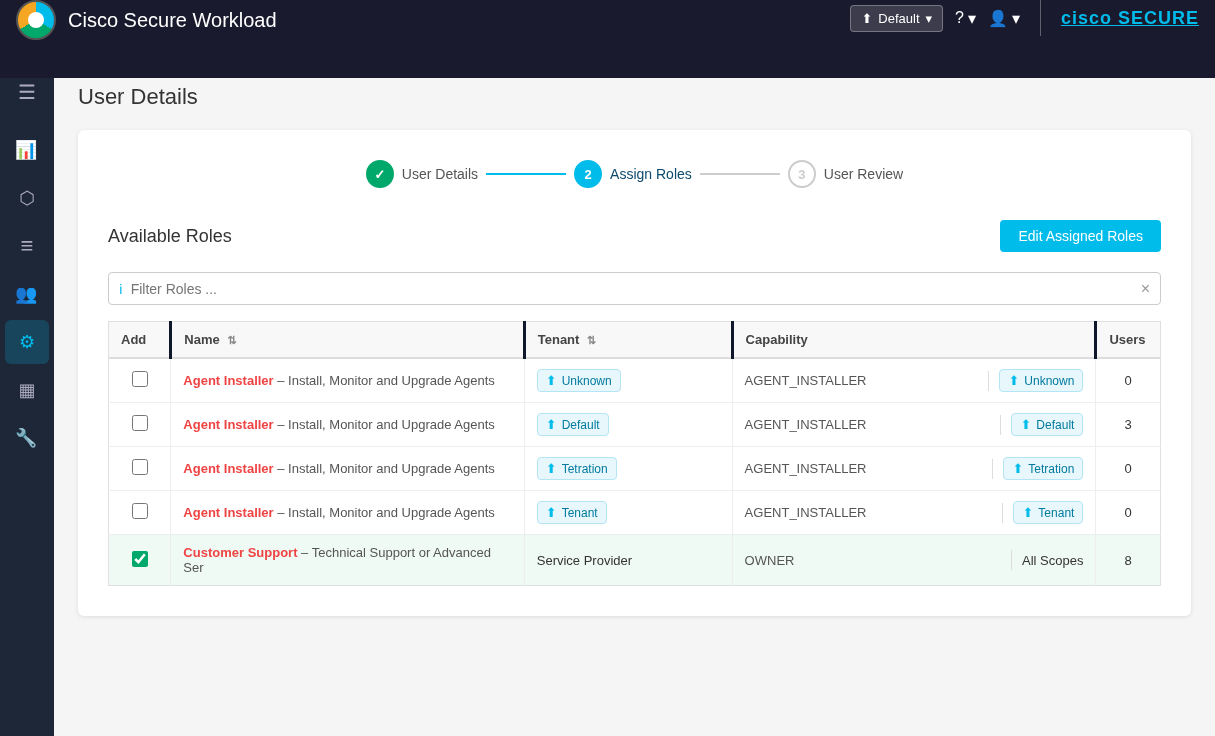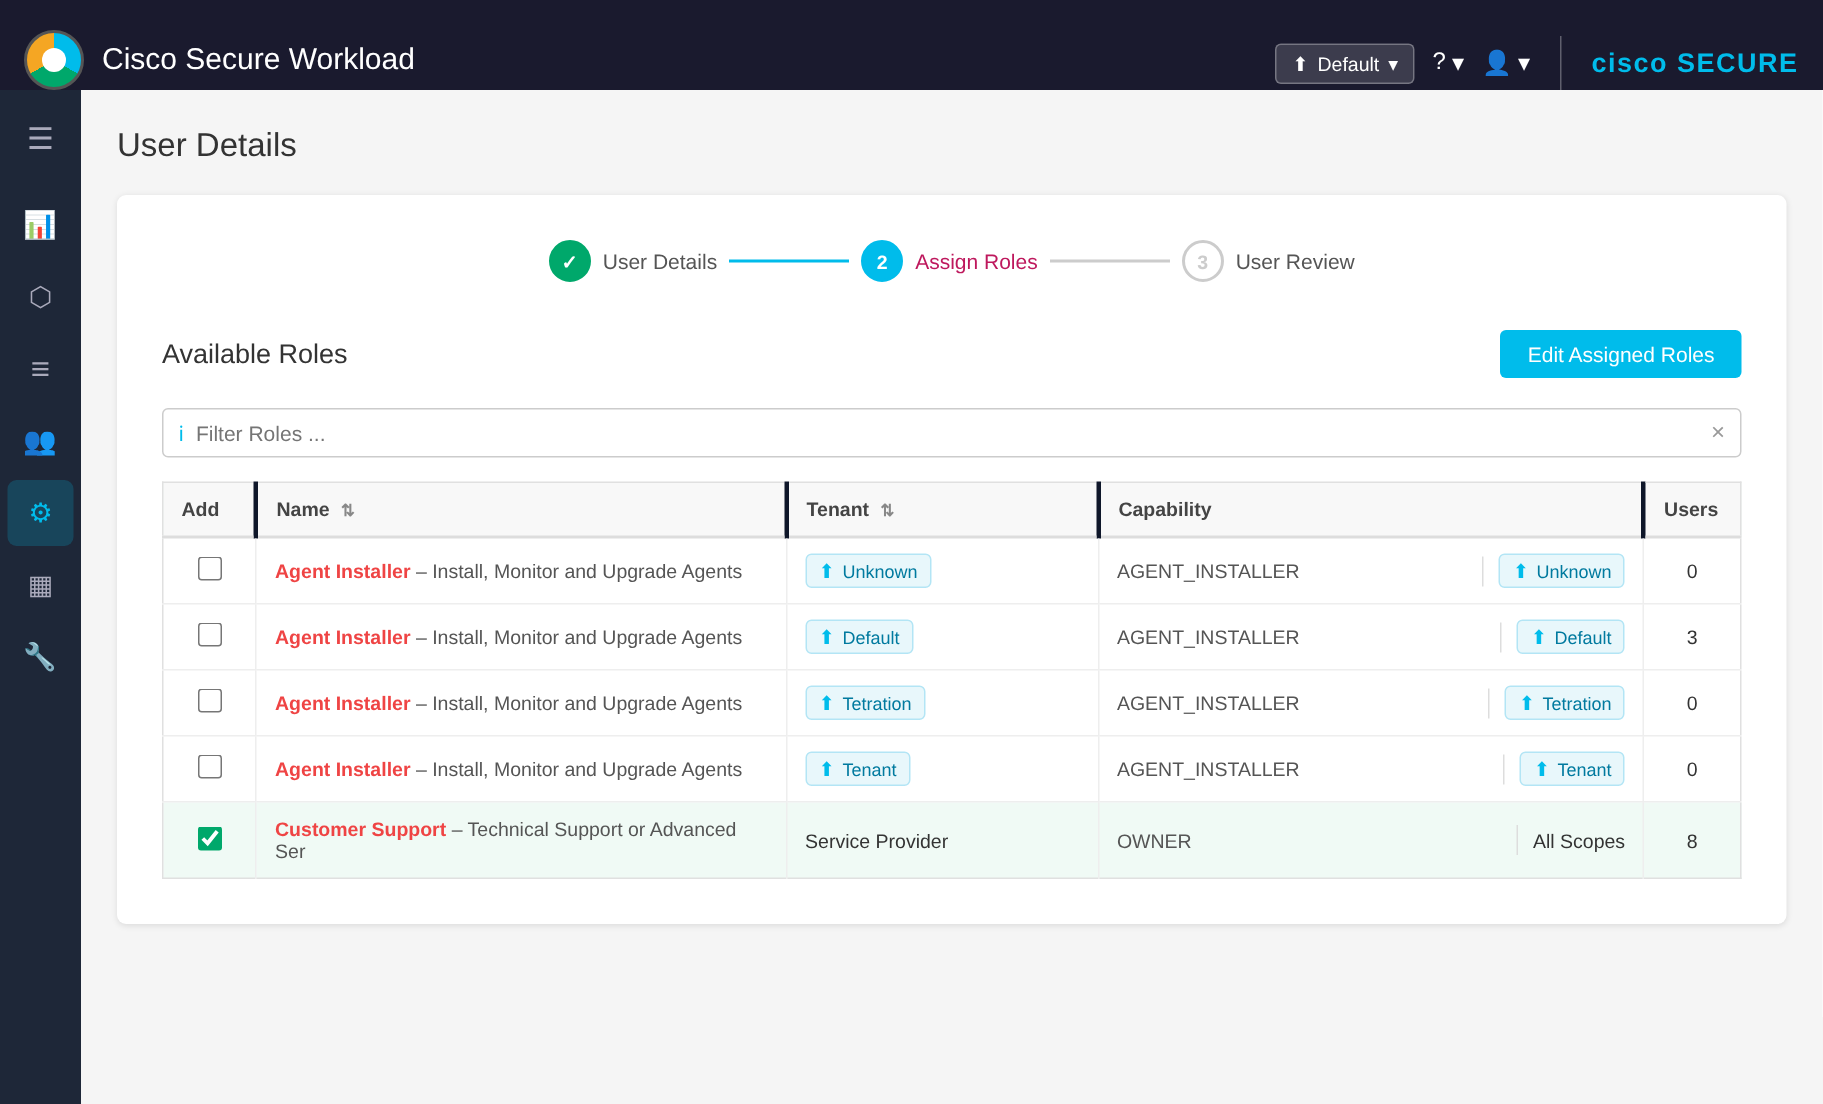--- a/index.html
+++ b/index.html
@@ -1,20 +1,20 @@
 <!DOCTYPE html>
 <html><head>
   <meta charset="utf-8">
   <style>
     * { box-sizing: border-box; margin: 0; padding: 0; }
     body { font-family: -apple-system, BlinkMacSystemFont, 'Segoe UI', sans-serif; background: #f5f5f5; color: #333; font-size: 14px; }
 
     
     .navbar {
-      display: flex; align-items: flex-end; height: 60px;
+      display: flex; align-items: flex-start; height: 78px;
       background: #1a1a2e; color: white; padding: 0 16px;
       position: fixed; top: 0; left: 0; right: 0; z-index: 100;
     }
     .navbar-logo { display: flex; align-items: center; gap: 12px; }
     .logo-circle {
       width: 40px; height: 40px; border-radius: 50%;
       background: conic-gradient(#00bceb 0deg 120deg, #00a86b 120deg 240deg, #f5a623 240deg 360deg);
       border: 2px solid #555; display: flex; align-items: center; justify-content: center;
     }
     .logo-inner { width: 16px; height: 16px; border-radius: 50%; background: white; }
@@ -24,21 +24,21 @@
       display: flex; align-items: center; gap: 6px;
       background: rgba(255,255,255,0.15); border: 1px solid rgba(255,255,255,0.3);
       border-radius: 4px; padding: 5px 10px; color: white; cursor: pointer; font-size: 13px;
     }
     .navbar-icon-btn {
       background: none; border: none; color: white; cursor: pointer;
       font-size: 16px; display: flex; align-items: center; gap: 4px;
     }
     .navbar-divider { width: 1px; height: 36px; background: rgba(255,255,255,0.3); margin: 0 8px; }
     .cisco-logo { font-size: 18px; font-weight: 700; letter-spacing: 1px; }
-    .cisco-logo span { color: #00bceb; }
+    .cisco-logo span { color: #00bceb; text-decoration: underline; }
 
     
     .sidebar {
       position: fixed; left: 0; top: 60px; bottom: 0;
       width: 54px; background: #1e2738; display: flex; flex-direction: column;
       align-items: center; padding-top: 10px; gap: 4px; z-index: 99;
     }
     .sidebar-item {
       width: 44px; height: 44px; border-radius: 6px; display: flex;
       align-items: center; justify-content: center; color: #aab; cursor: pointer; font-size: 18px;
@@ -60,21 +60,21 @@
     .stepper { display: flex; align-items: center; justify-content: center; margin-bottom: 32px; gap: 0; }
     .step { display: flex; align-items: center; gap: 8px; }
     .step-circle {
       width: 28px; height: 28px; border-radius: 50%; border: 2px solid #ccc;
       display: flex; align-items: center; justify-content: center; font-size: 13px;
       font-weight: 600; color: #ccc; flex-shrink: 0;
     }
     .step-circle.done { background: #00a86b; border-color: #00a86b; color: white; }
     .step-circle.active { background: #00bceb; border-color: #00bceb; color: white; }
     .step-label { font-size: 14px; color: #555; }
-    .step-label.active { color: #be185d; font-weight: 500; }
+    .step-label.active { color: #0c4a6e; font-weight: 500; }
     .step-connector { height: 2px; width: 80px; background: #00bceb; margin: 0 8px; }
     .step-connector.inactive { background: #ccc; }
 
     
     .roles-header { display: flex; align-items: center; justify-content: space-between; margin-bottom: 20px; }
     .roles-title { font-size: 18px; font-weight: 400; color: #333; }
     .edit-btn {
       background: #00bceb; color: white; border: none; border-radius: 4px;
       padding: 8px 18px; font-size: 14px; cursor: pointer; font-weight: 500; text-align: center;
     }

